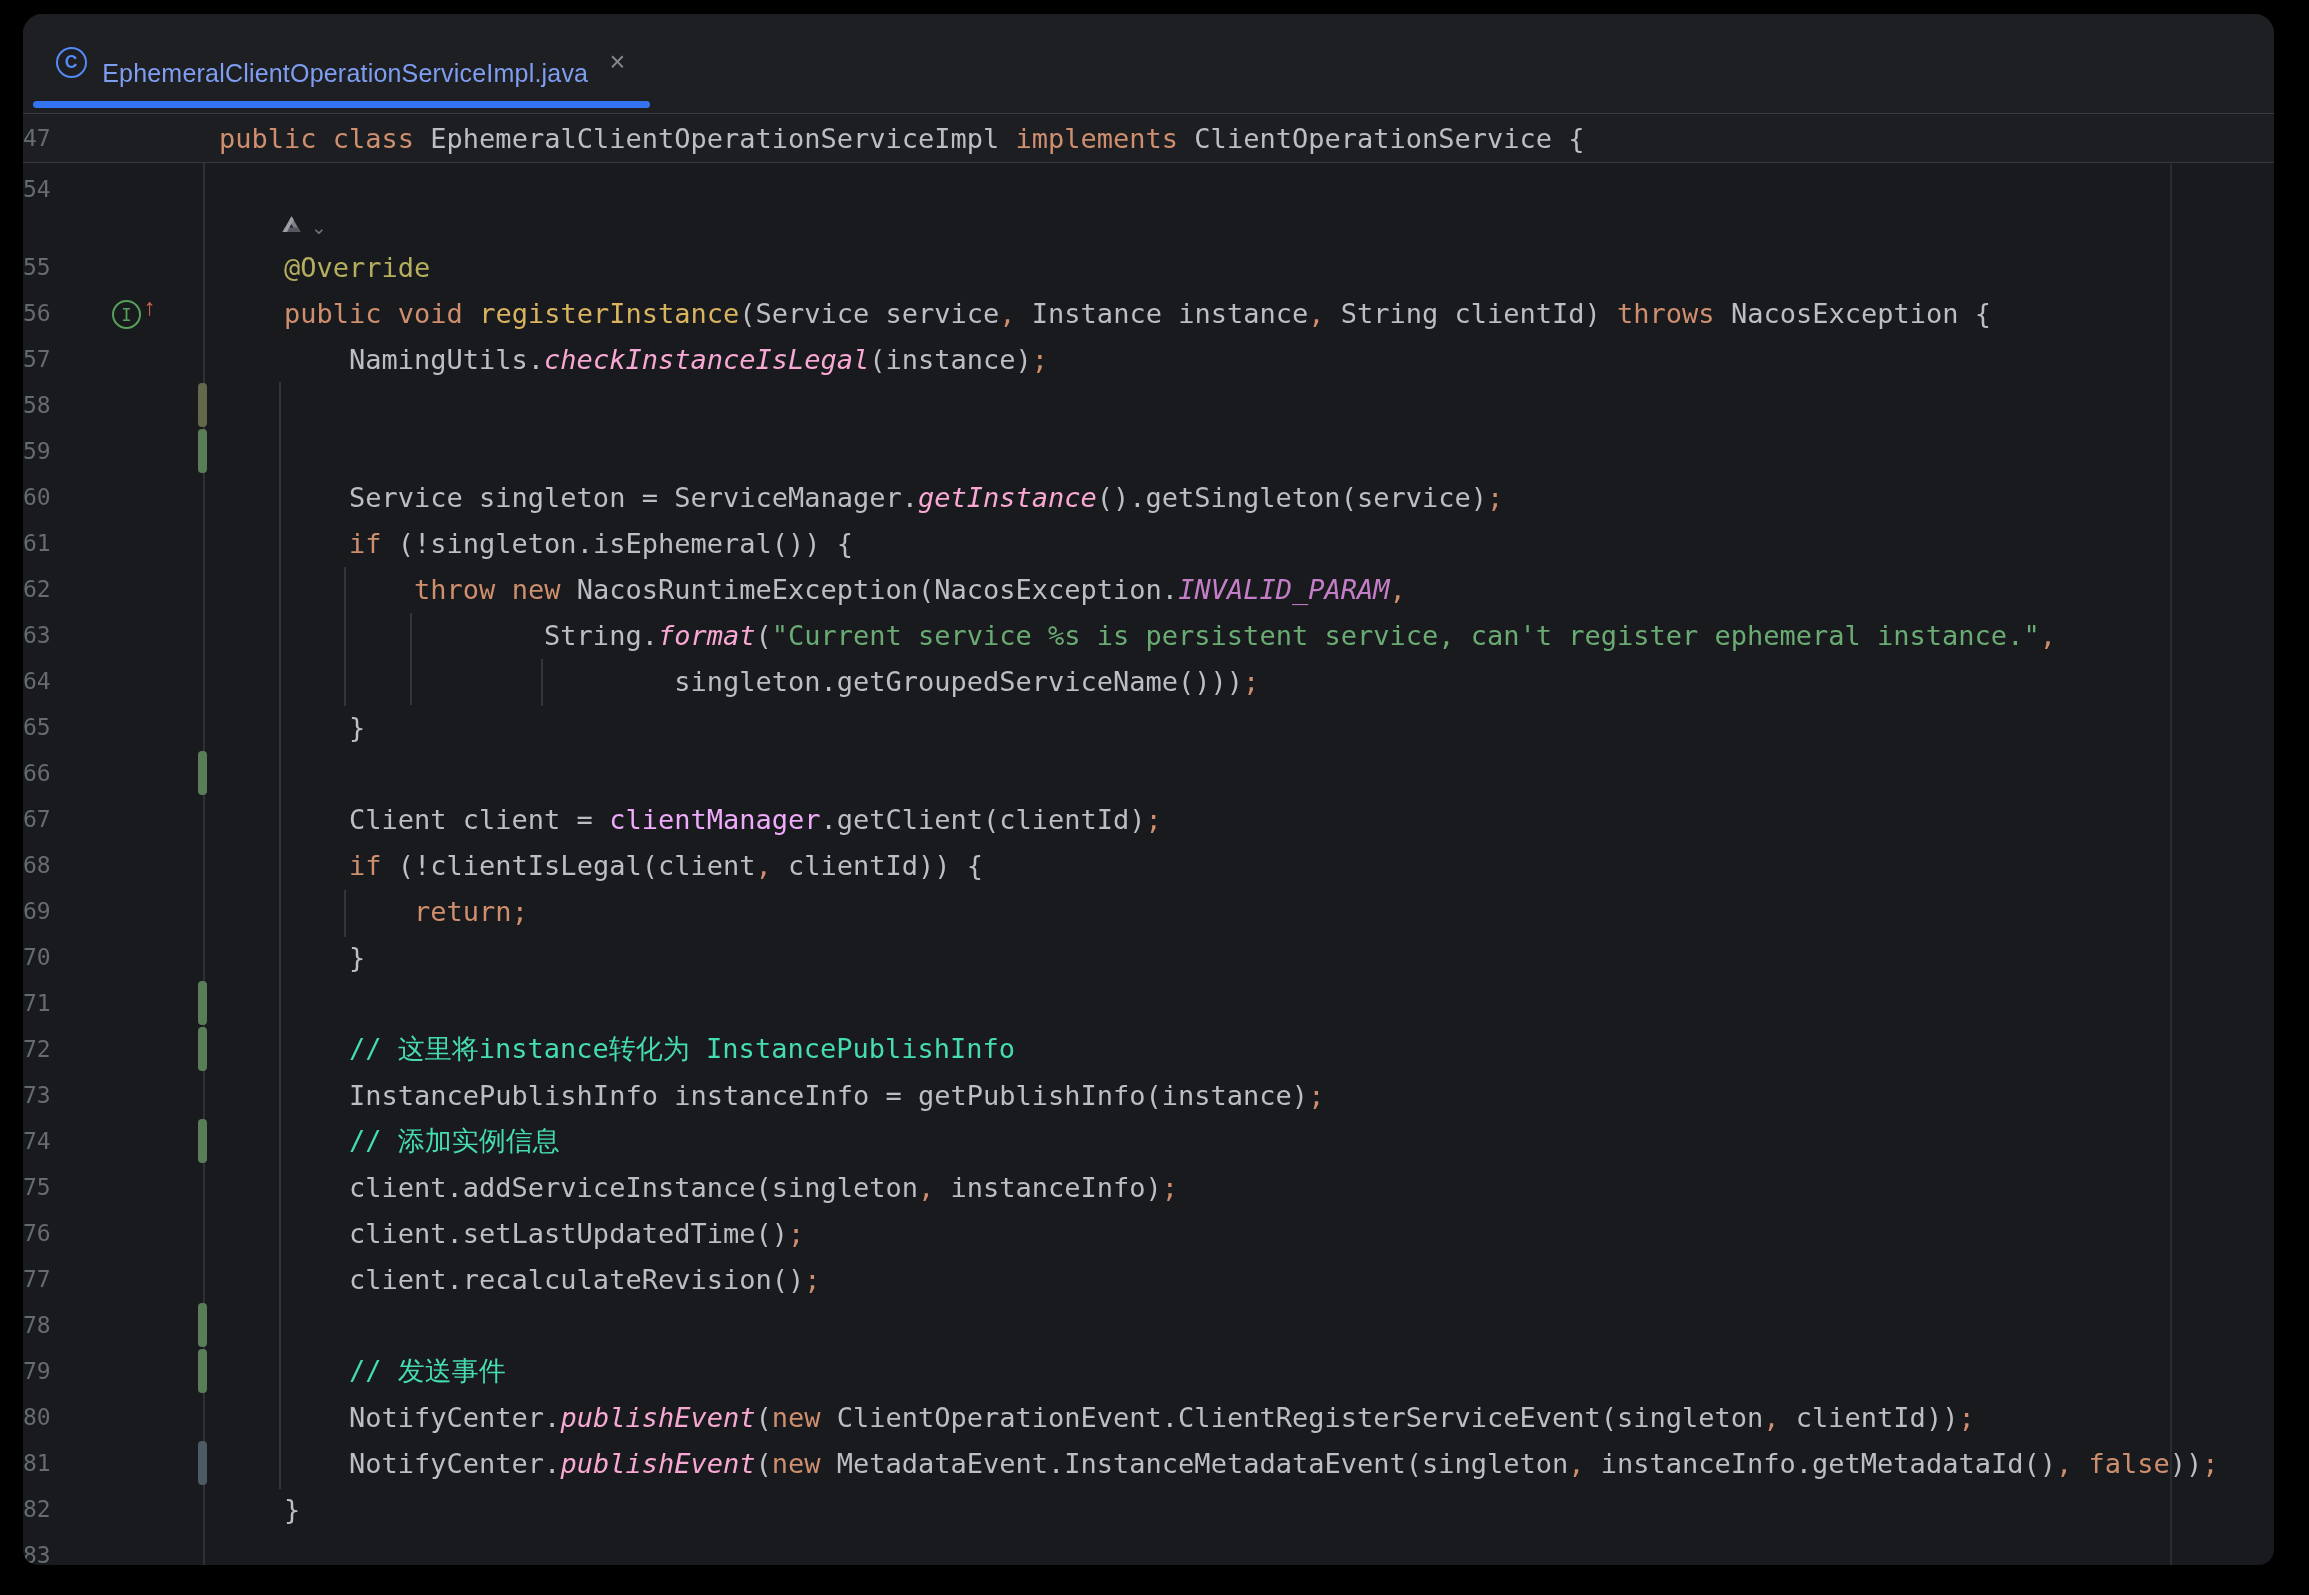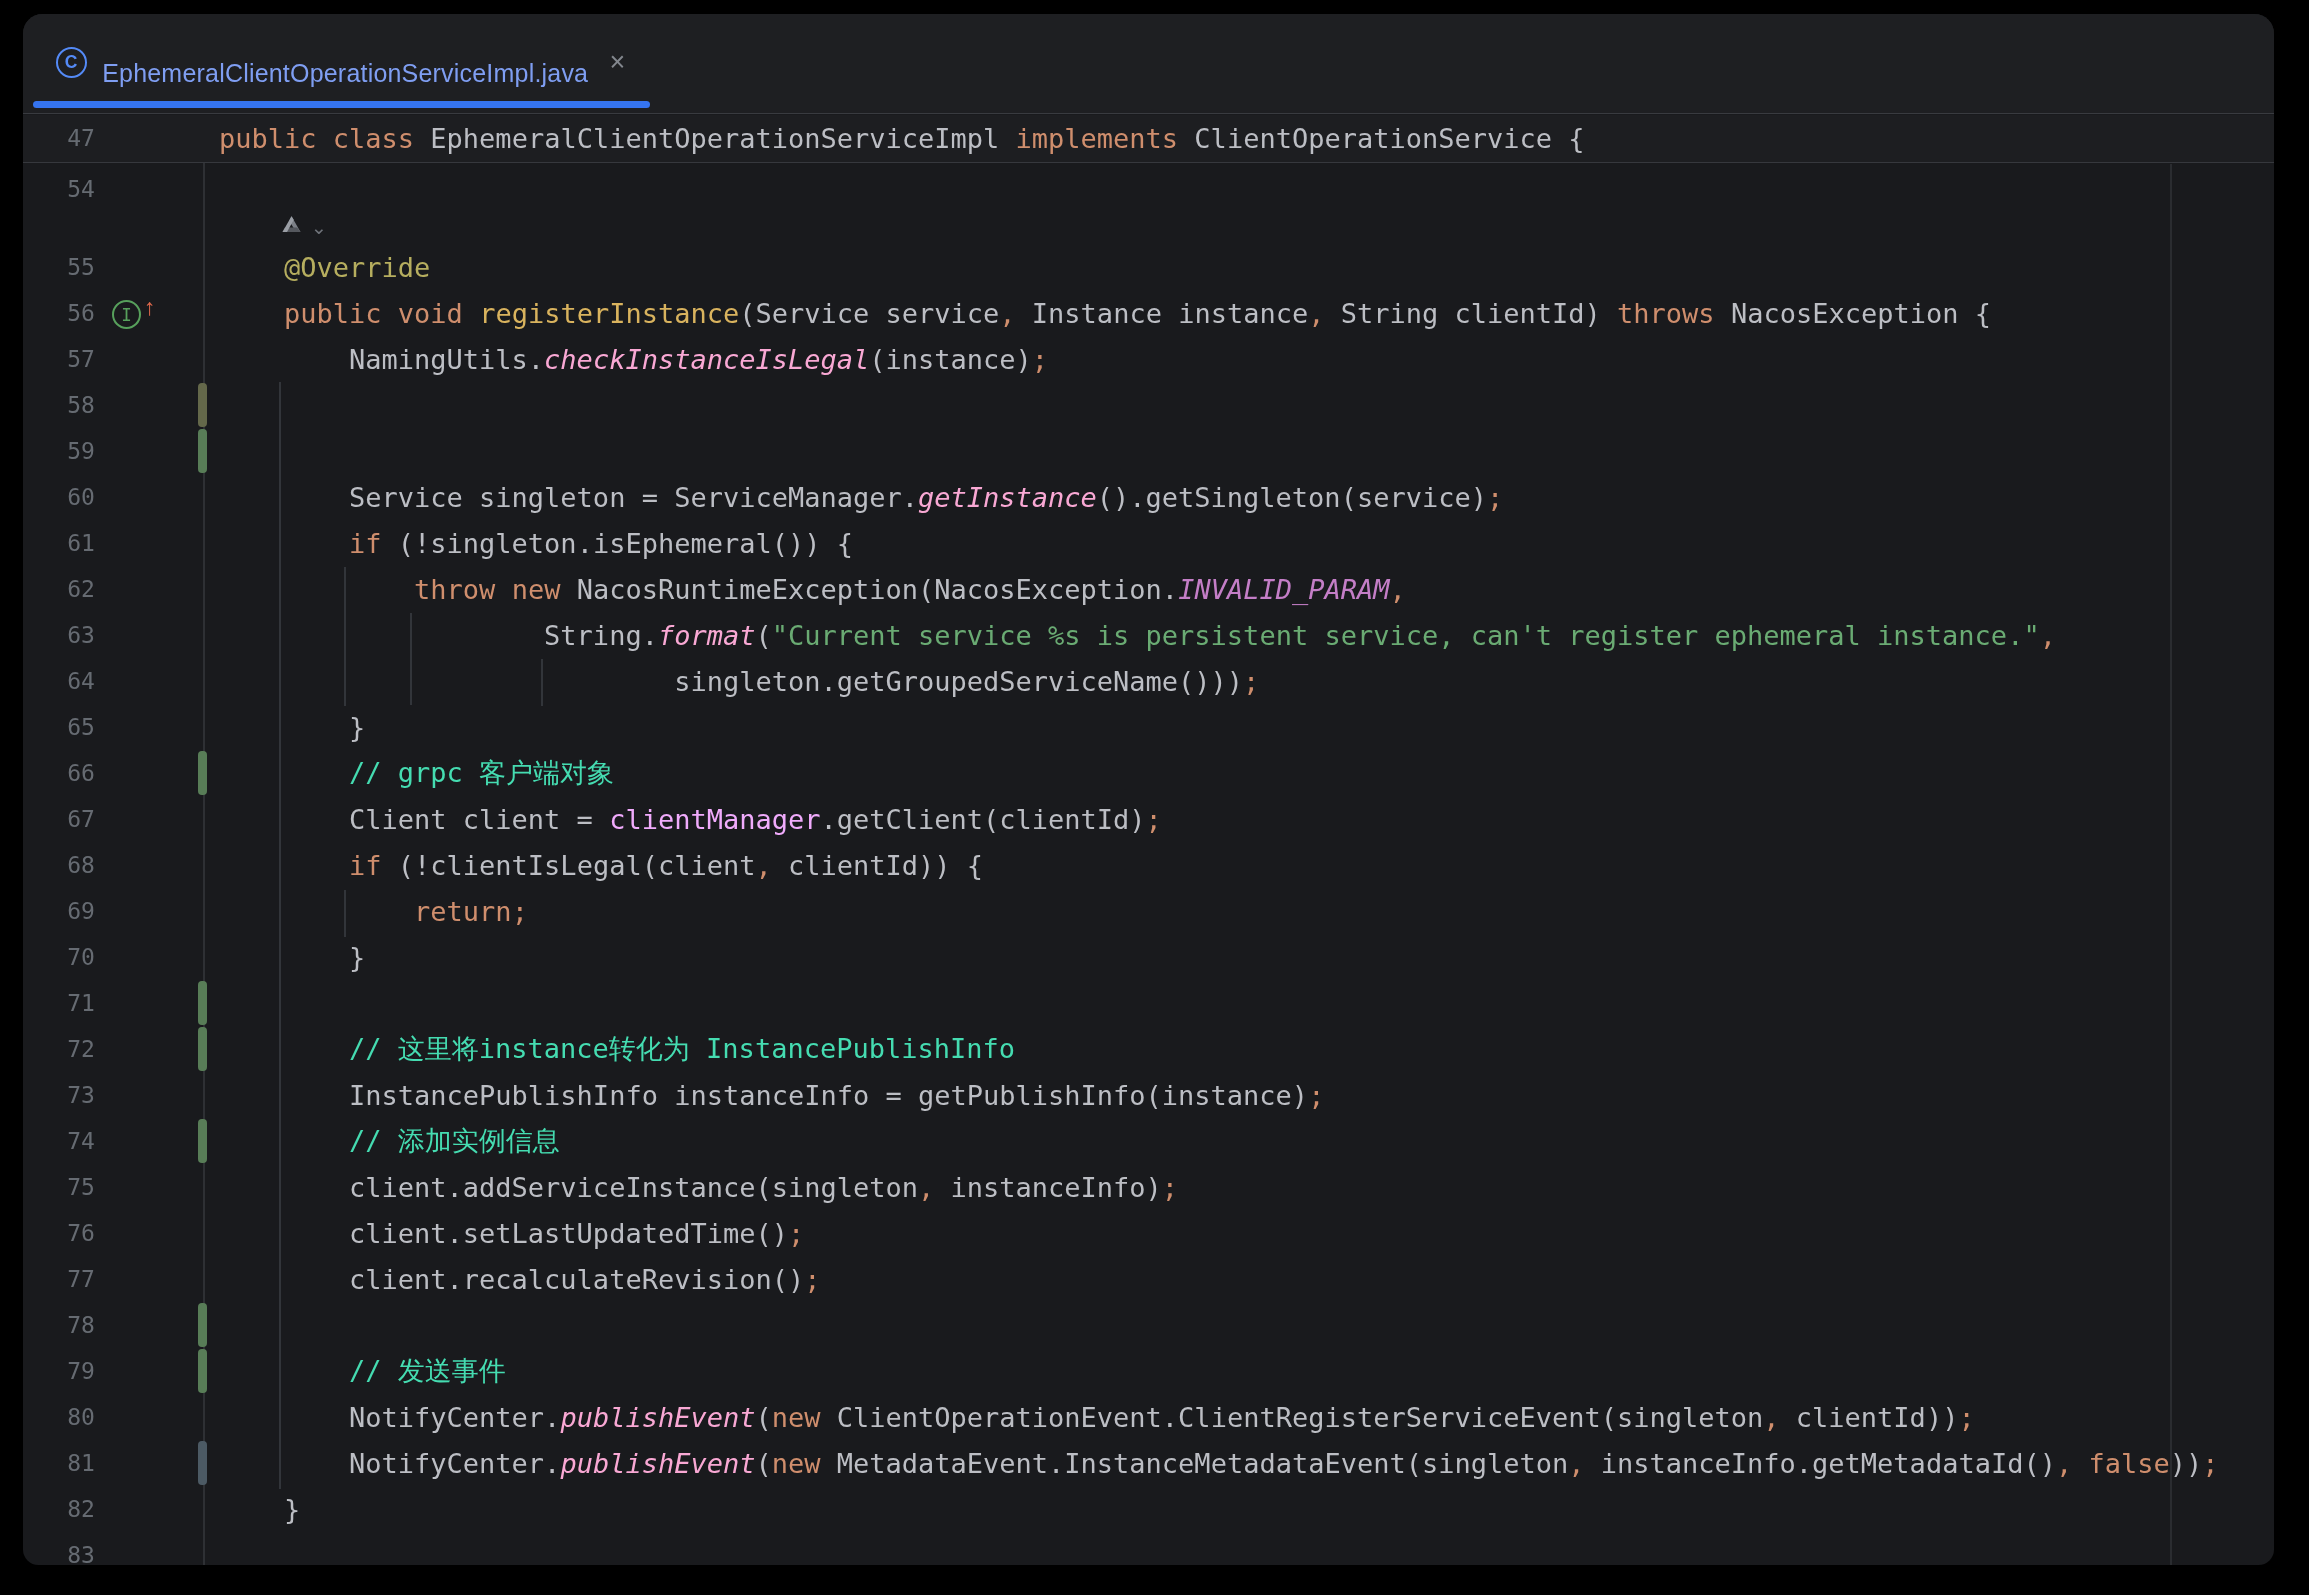--- a/index.html
+++ b/index.html
@@ -19,22 +19,22 @@
   .underline{position:absolute;left:0;bottom:2.9px;width:617px;height:6.8px;background:#3574f0;border-radius:3.9px;}
   
   .editorwrap{position:absolute;left:0;top:101px;right:0;bottom:0;}
   .gutter-sep{position:absolute;left:180px;top:0;bottom:0;width:1.9px;background:#2e3034;}
   .margin-guide{position:absolute;left:2147px;top:49px;bottom:0;width:1.9px;background:#2a2c30;}
   .sticky{position:relative;height:47px;background:#1d1e21;border-bottom:1.9px solid #36383d;
           display:flex;align-items:center;z-index:3;}
   .rows{position:relative;padding-top:3.9px;}
   .row{position:relative;height:46px;display:flex;align-items:center;}
   .row.inlayrow{height:32px;}
-  .ln{width:70px;text-align:center;flex:none;color:#666b72;font-size:23px;
-      font-family:"DejaVu Sans Mono",monospace;padding-left:23px;}
+  .ln{width:70px;text-align:left;flex:none;color:#666b72;font-size:23px;
+      font-family:"DejaVu Sans Mono",monospace;}
   .code{position:absolute;left:196px;top:0;height:100%;display:flex;align-items:center;
         white-space:pre;font-size:27px;font-family:"DejaVu Sans Mono",monospace;color:#bcbec4;}
   .sticky .code{font-size:27px;}
   .bar{position:absolute;left:175px;top:1px;bottom:1px;width:8.7px;border-radius:3.9px;}
   .bar-added{background:#587d57;}
   .bar-modified{background:#64684a;}
   .bar-neutral{background:#4c5a64;}
   
   .st-t{color:#bcbec4;}
   .st-k{color:#cf8e6d;}
@@ -151,21 +151,20 @@
             <span class="ln">64</span>
             <span class="code"><span class="st-t">                            singleton.getGroupedServiceName()))</span><span class="st-p">;</span></span>
           </div>
           <div class="row">
             <span class="ln">65</span>
             <span class="code"><span class="st-t">        }</span></span>
           </div>
           <div class="row">
             <span class="ln">66</span>
             <span class="bar bar-added"></span>
-            <span class="code"><span class="st-t">        </span><span class="st-c">// grpc 客户端对象</span></span>
           </div>
           <div class="row">
             <span class="ln">67</span>
             <span class="code"><span class="st-t">        Client client = </span><span class="st-f">clientManager</span><span class="st-t">.getClient(clientId)</span><span class="st-p">;</span></span>
           </div>
           <div class="row">
             <span class="ln">68</span>
             <span class="code"><span class="st-t">        </span><span class="st-k">if</span><span class="st-t"> (!clientIsLegal(client</span><span class="st-p">,</span><span class="st-t"> clientId)) {</span></span>
           </div>
           <div class="row">

